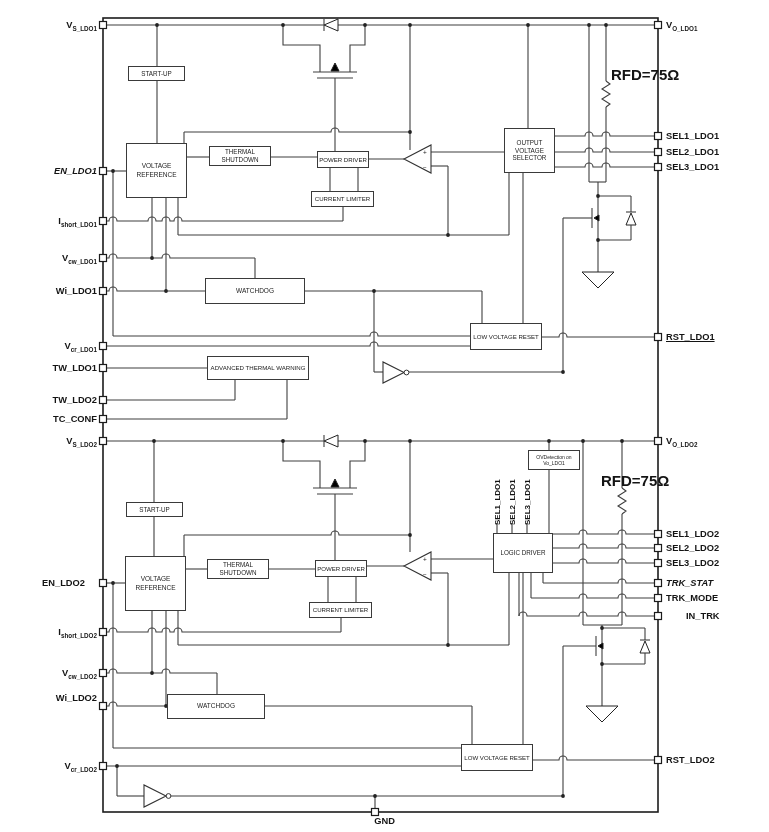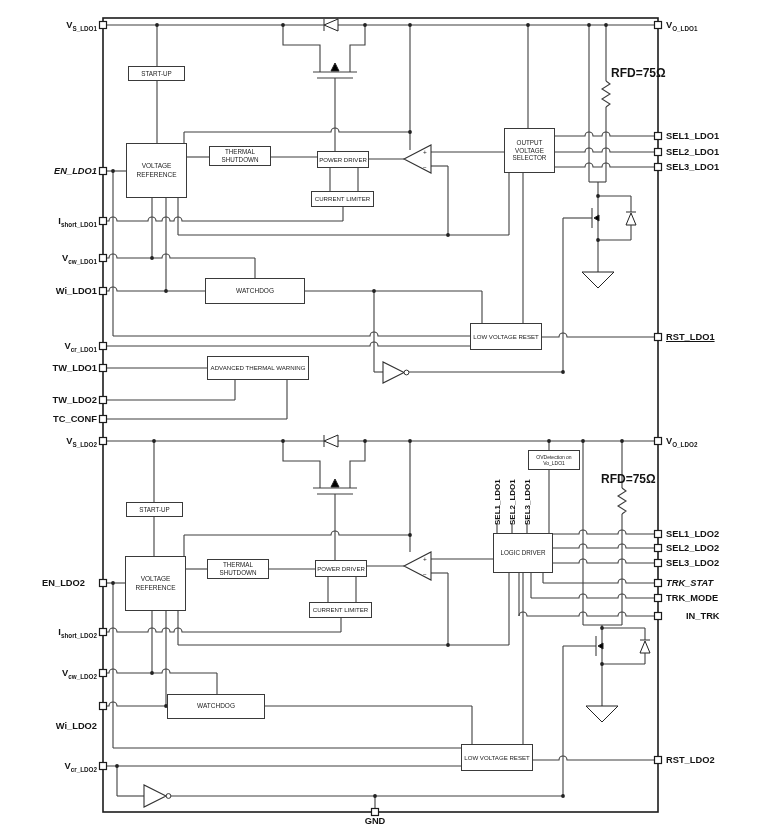--- a/index.html
+++ b/index.html
@@ -6,22 +6,22 @@
   #stage{position:relative;width:769px;height:832px;background:#fff;
          font-family:"Liberation Sans", sans-serif;color:#141414;overflow:hidden;}
   #wiresvg{position:absolute;left:0;top:0;}
   .pinlabel{position:absolute;height:12px;line-height:12px;font-size:9.3px;
             font-weight:600;color:#141414;white-space:nowrap;}
   .pinlabel sub{font-size:6.3px;font-weight:600;}
   .pl-left{text-align:right;}
   .block{position:absolute;display:flex;align-items:center;justify-content:center;
          text-align:center;background:#fff;border:1px solid #3a3a3a;box-sizing:border-box;
          color:#222;padding:1px;line-height:1.25;}
-  .freelabel{position:absolute;font-size:12px;color:#141414;white-space:nowrap;font-weight:600;}
-  .gnd{position:absolute;font-size:9.3px;font-weight:600;text-align:center;}
+  .freelabel{position:absolute;font-size:15px;color:#141414;white-space:nowrap;font-weight:600;}
+  .gnd{position:absolute;font-size:9.3px;font-weight:600;text-align:right;}
 </style>
 </head>
 <body>
 
 <div id="stage">
   <svg id="wiresvg" width="769" height="832">
       <path d="M103,25 L658,25" fill="none" stroke="#3f3f3f" stroke-width="1.1"></path>
       <line x1="157" y1="25" x2="157" y2="66" stroke="#3f3f3f" stroke-width="1.1"></line>
       <line x1="157" y1="81" x2="157" y2="143" stroke="#3f3f3f" stroke-width="1.1"></line>
       <path d="M283,25 L283,45 L320,45 L320,72" fill="none" stroke="#3f3f3f" stroke-width="1.1"></path>
@@ -254,21 +254,21 @@
     <div class="pinlabel pl-left" style="right: 672px; top: 252px;"><span>V</span><sub>cw_LDO1</sub></div>
     <div class="pinlabel pl-left" style="right: 672px; top: 285px; text-align: center;"><span>Wi_LDO1</span></div>
     <div class="pinlabel pl-left" style="right: 672px; top: 340px;"><span>V</span><sub>cr_LDO1</sub></div>
     <div class="pinlabel pl-left" style="right: 672px; top: 362px;"><span>TW_LDO1</span></div>
     <div class="pinlabel pl-left" style="right: 672px; top: 394px; margin-left: 40px;"><span>TW_LDO2</span></div>
     <div class="pinlabel pl-left" style="right: 672px; top: 413px;"><span>TC_CONF</span></div>
     <div class="pinlabel pl-left" style="right: 672px; top: 435px;"><span>V</span><sub>S_LDO2</sub></div>
     <div class="pinlabel pl-left" style="right: 684px; top: 577px; text-align: center;"><span>EN_LDO2</span></div>
     <div class="pinlabel pl-left" style="right: 672px; top: 626px;"><span>I</span><sub>short_LDO2</sub></div>
     <div class="pinlabel pl-left" style="right: 672px; top: 667px;"><span>V</span><sub>cw_LDO2</sub></div>
-    <div class="pinlabel pl-left" style="right: 672px; top: 720px;"><span>Wi_LDO2</span></div>
+    <div class="pinlabel pl-left" style="right: 672px; top: 692px;"><span>Wi_LDO2</span></div>
     <div class="pinlabel pl-left" style="right: 672px; top: 760px;"><span>V</span><sub>cr_LDO2</sub></div>
     <div class="pinlabel " style="left: 666px; top: 19px;"><span>V</span><sub>O_LDO1</sub></div>
     <div class="pinlabel " style="left: 666px; top: 130px;"><span>SEL1_LDO1</span></div>
     <div class="pinlabel " style="left: 666px; top: 146px;"><span>SEL2_LDO1</span></div>
     <div class="pinlabel " style="left: 666px; top: 161px;"><span>SEL3_LDO1</span></div>
     <div class="pinlabel " style="left: 666px; top: 331px; text-decoration: underline;"><span>RST_LDO1</span></div>
     <div class="pinlabel " style="left: 666px; top: 435px;"><span>V</span><sub>O_LDO2</sub></div>
     <div class="pinlabel " style="left: 666px; top: 528px;"><span>SEL1_LDO2</span></div>
     <div class="pinlabel " style="left: 666px; top: 542px;"><span>SEL2_LDO2</span></div>
     <div class="pinlabel " style="left: 666px; top: 557px;"><span>SEL3_LDO2</span></div>

